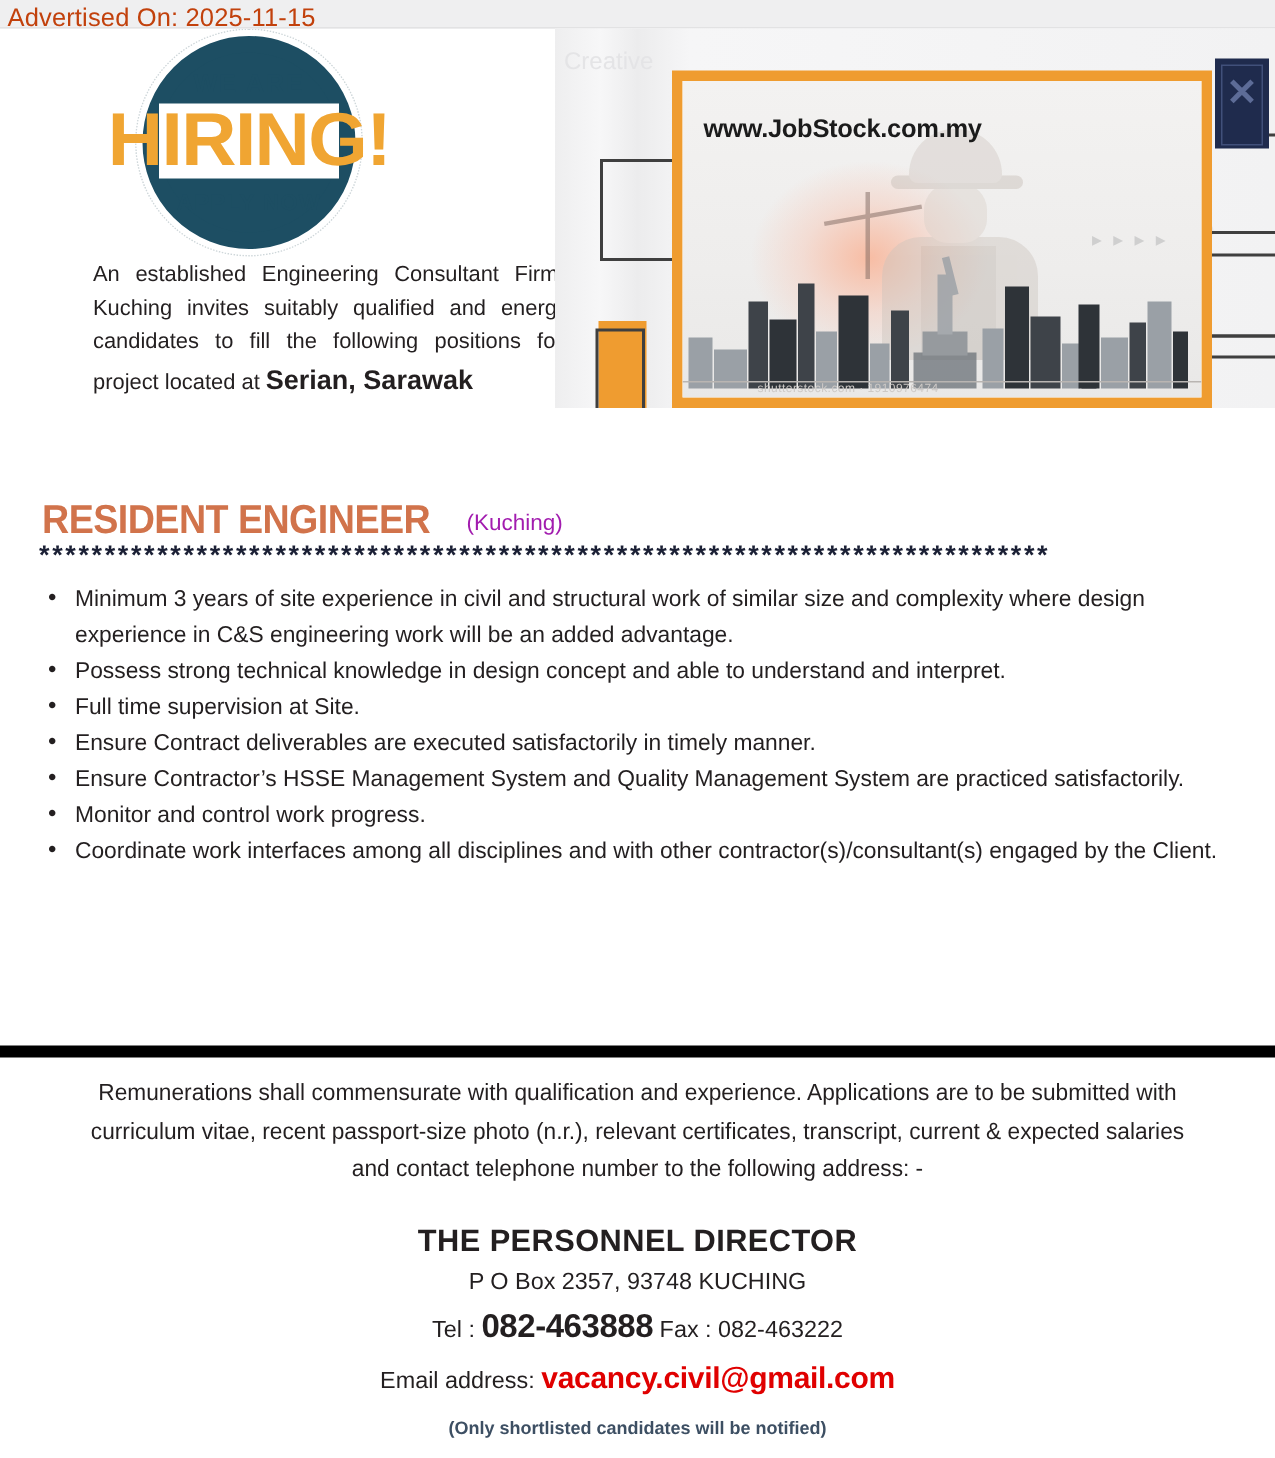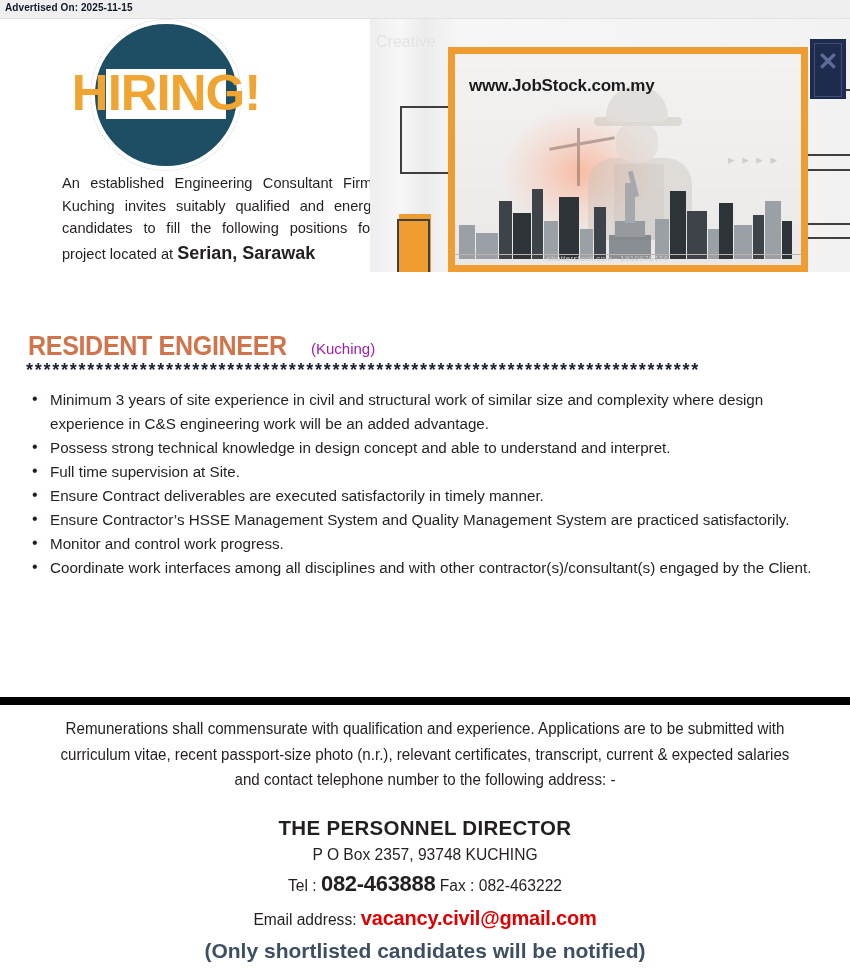--- a/index.html
+++ b/index.html
@@ -23,23 +23,23 @@
   #topbar {
     position: absolute;
     left: 0; top: 0;
     width: 850px; height: 19px;
     background: #efeff0;
     border-bottom: 1px solid #e2e2e3;
   }
   #topbar .label {
     position: absolute;
     left: 5px; top: 2px;
-    font-size: 10px;
-    font-weight: bold;
-    color: #0f172a;
+    font-size: 17px;
+    font-weight: normal;
+    color: #c2410c;
     letter-spacing: 0.1px;
     white-space: nowrap;
     font-family: "Liberation Sans", sans-serif;
   }
 
   
   #logo-block {
     position: absolute;
     left: 22px; top: 20px;
     width: 340px; height: 150px;
@@ -350,21 +350,20 @@
     letter-spacing: 2px;
     font-family: "Liberation Sans", sans-serif;
   }
   #photo .credit {
     position: absolute;
     left: 50px; bottom: 2px;
     font-size: 8px;
     color: #cdc9c6;
     letter-spacing: 0.3px;
     font-family: "Liberation Sans", sans-serif;
-    margin-left: 42px;
   }
   #photo .baseline {
     position: absolute;
     left: 0; right: 0; bottom: 10px;
     height: 1px;
     background: #b9b5b2;
   }
 
   
   #job-title-row {
@@ -488,21 +487,21 @@
     color: #231f20;
     font-family: "Liberation Sans", sans-serif;
   }
   #contact .email {
     font-size: 20px;
     font-weight: bold;
     color: #e00000;
     letter-spacing: -0.2px;
   }
   #contact .notice {
-    font-size: 21px;
+    font-size: 12px;
     line-height: 30px;
     font-weight: bold;
     color: #3d4f63;
     font-family: "Liberation Sans", sans-serif;
   }
 </style>
 </head>
 <body>
 
 <div id="page">

